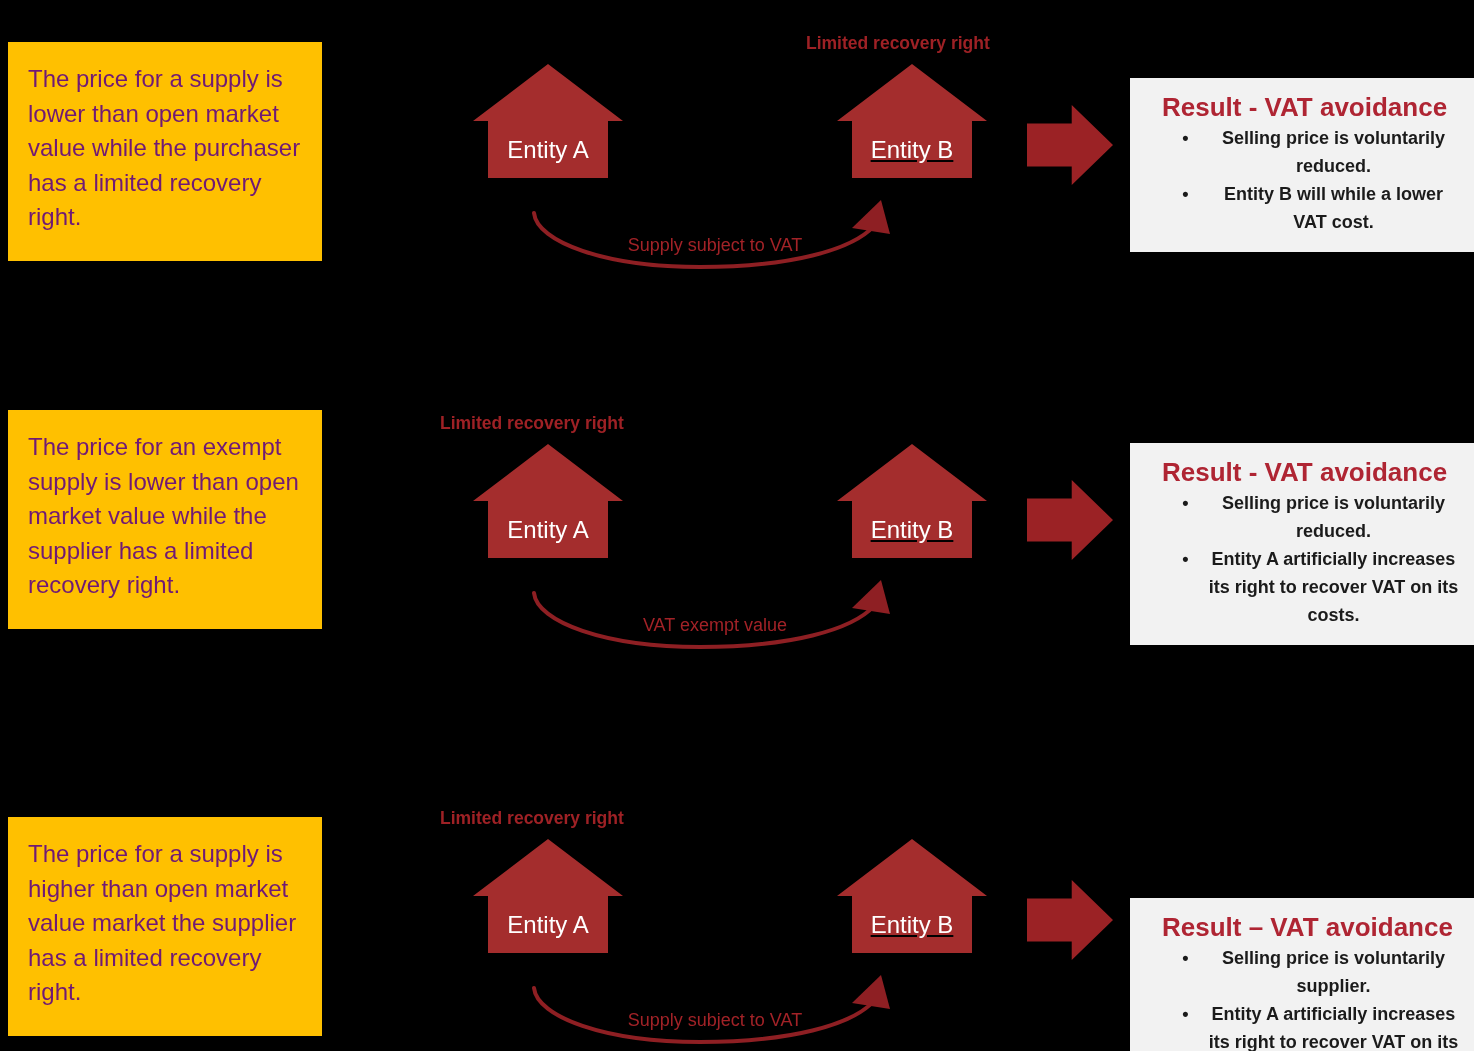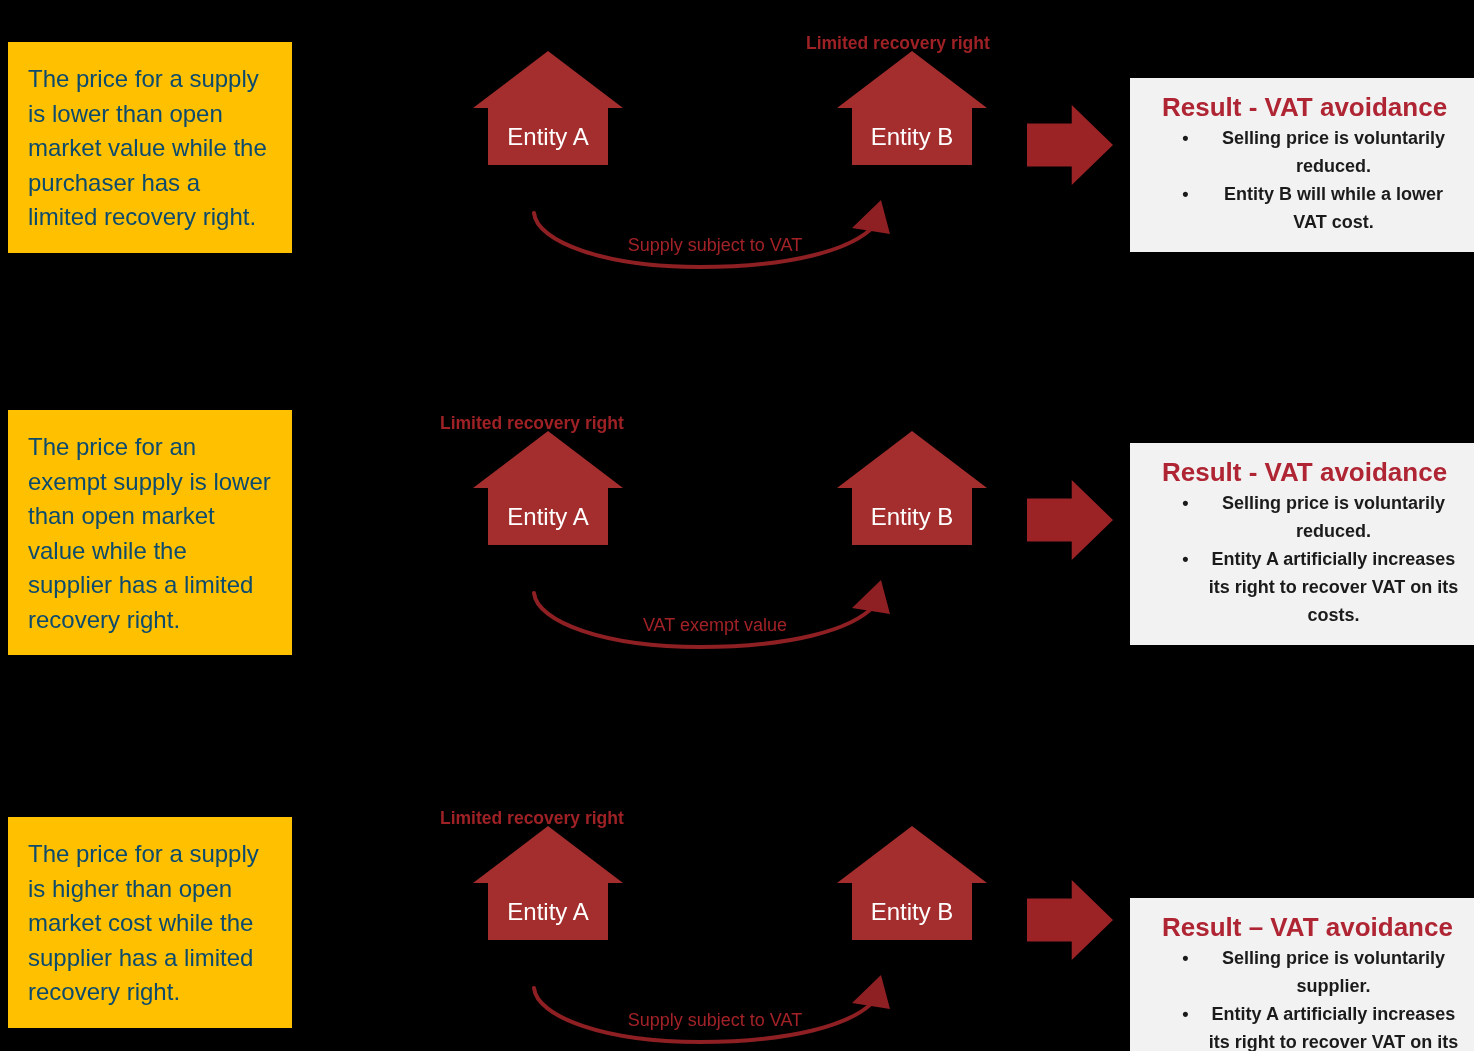--- a/index.html
+++ b/index.html
@@ -22,50 +22,50 @@
     position:relative;
     overflow:hidden;
   }
   .scenario{position:absolute;left:0;width:1474px;height:300px;}
   .s0{top:25px;}
   .s1{top:405px;}
   .s2{top:800px;}
 
   
   .note{
-    position:absolute;left:8px;width:284px;
+    position:absolute;left:8px;width:314px;
     background:var(--note-yellow);
-    color:#0c4a6e;
+    color:#701a75;
     font-size:24px;line-height:34.5px;
-    padding:20px 18px 18px 20px;
+    padding:20px 18px 26px 20px;
     min-height:200px;
   }
   .s0 .note{top:17px;}
   .s1 .note{top:5px;}
   .s2 .note{top:17px;}
 
   
   .recovery-label{
     position:absolute;top:8px;width:210px;
     color:var(--label-red);
     font-size:17.5px;font-weight:bold;
     text-align:left;white-space:nowrap;
   }
   .pos-a{left:440px;}
   .pos-b{left:806px;}
 
   
   .house{
-    position:absolute;top:26px;width:150px;height:114px;
+    position:absolute;top:39px;width:150px;height:114px;
     background:var(--house-red);
     clip-path:polygon(50% 0%,100% 50%,90% 50%,90% 100%,10% 100%,10% 50%,0% 50%);
     display:flex;align-items:flex-end;justify-content:center;
   }
   .house-a{left:473px;}
-  .house-b{left:837px;}
+  .house-b{left:837px;text-decoration:underline;}
   .house-label{
     color:#ffffff;font-size:24px;line-height:24px;
     padding-bottom:16px;white-space:nowrap;
   }
 
   
   .curve{position:absolute;left:500px;top:155px;width:420px;height:100px;overflow:visible;}
   .curve-path{fill:none;stroke:var(--curve-red);stroke-width:4;stroke-linecap:round;}
   .curve-head{fill:var(--curve-red);stroke:none;}
 
@@ -154,21 +154,21 @@
     <div class="bullet">
       <span class="bullet-text">Selling price is voluntarily reduced.</span>
     </div>
     <div class="bullet">
       <span class="bullet-text">Entity A artificially increases its right to recover VAT on its costs.</span>
     </div>
   </div>
 </section>
 
 <section class="scenario s2">
-  <div class="note">The price for a supply is higher than open market cost while the supplier has a limited recovery right.</div>
+  <div class="note">The price for a supply is higher than open market value market the supplier has a limited recovery right.</div>
   <div class="recovery-label pos-a">Limited recovery right</div>
   <div class="house house-a">
     <span class="house-label">Entity A</span>
   </div>
   <div class="house house-b">
     <span class="house-label">Entity B</span>
   </div>
   <svg class="curve" viewBox="0 0 420 100">
     <path class="curve-path" d="M 34 33 C 37 62, 105 87, 200 87 C 290 87, 352 70, 374 46"></path>
     <path class="curve-head" d="M 381 20 L 352 48 L 390 54 Z"></path>

